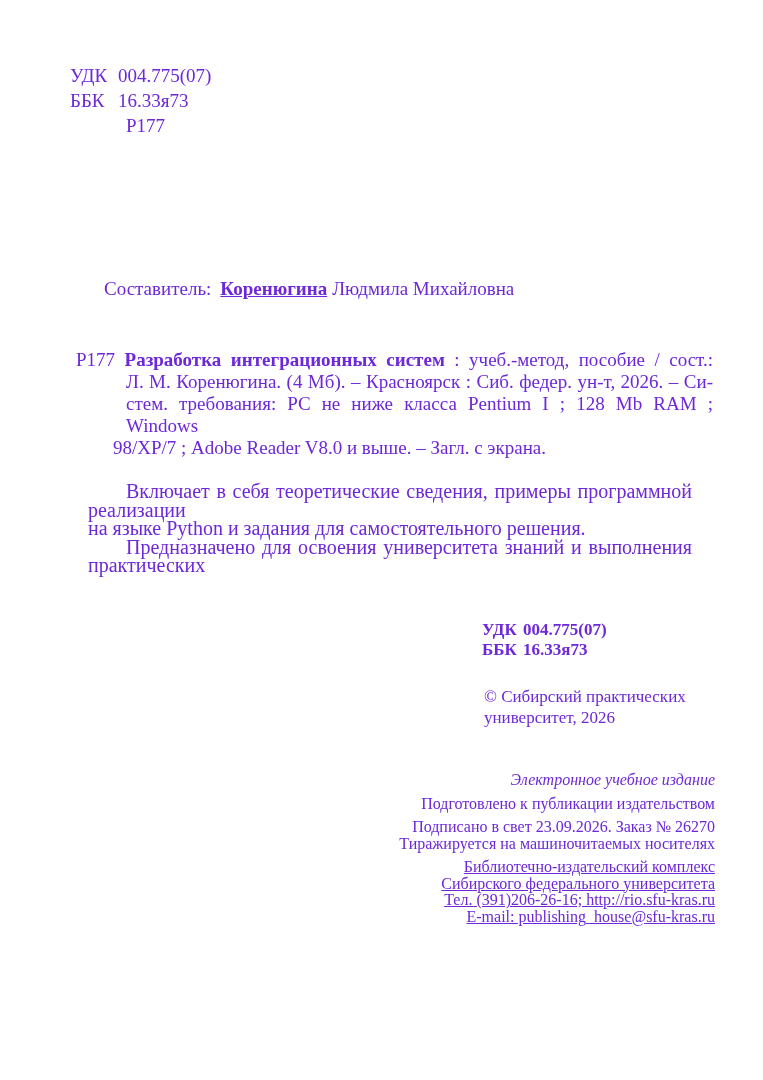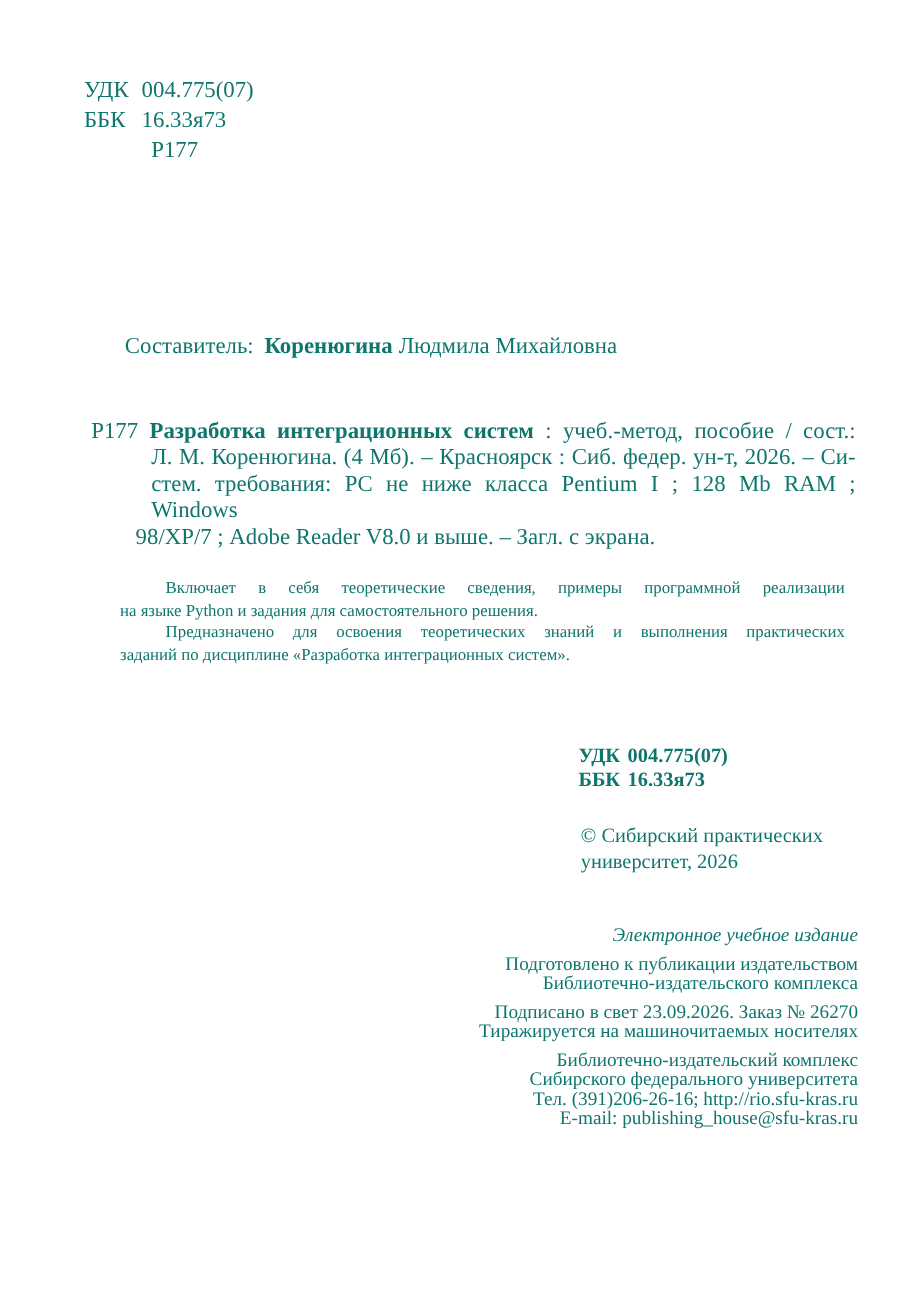--- a/index.html
+++ b/index.html
@@ -5,21 +5,21 @@
   html, body {
     margin: 0;
     padding: 0;
     background: #ffffff;
   }
   .page {
     position: relative;
     width: 763px;
     height: 1080px;
     background: #ffffff;
-    color: #0f766e;
+    color: #6d28d9;
     font-family: "Liberation Serif", "DejaVu Serif", serif;
     overflow: hidden;
   }
   
   .top-udc {
     position: absolute;
     left: 70px;
     top: 63px;
     font-size: 19px;
     line-height: 25px;
@@ -30,43 +30,43 @@
 
   
   .compiler {
     position: absolute;
     left: 104px;
     top: 278px;
     font-size: 19px;
     line-height: 22px;
     white-space: nowrap;
   }
-  .compiler .surname { font-weight: bold; margin: 0 5px 0 9px; }
+  .compiler .surname { font-weight: bold; margin: 0 5px 0 9px; text-decoration: underline; }
 
   
   .bib {
     position: absolute;
     left: 63px;
     top: 349px;
     width: 650px;
     font-size: 19px;
     line-height: 22px;
   }
   .bib .bib-line { display: block; }
   .bib .just { text-align: justify; text-align-last: justify; margin-left: 13px; }
   .bib .ind { padding-left: 50px; }
   .bib .title { font-weight: bold; }
 
   
   .annot {
     position: absolute;
-    left: 100px;
+    left: 88px;
     top: 482px;
     width: 604px;
-    font-size: 14px;
+    font-size: 20px;
     line-height: 18.5px;
   }
   .annot .just { text-align: justify; text-align-last: justify; }
   .annot .ind1 { text-indent: 38px; }
 
   
   .r-udc {
     position: absolute;
     left: 482px;
     top: 620px;
@@ -90,21 +90,21 @@
   .imprint {
     position: absolute;
     left: 90px;
     top: 772px;
     width: 625px;
     text-align: right;
     font-size: 16px;
     line-height: 16.5px;
   }
   .imprint .grp { margin: 0 0 7px 0; }
-  .imprint .grp:last-child { margin-bottom: 0; }
+  .imprint .grp:last-child { margin-bottom: 0; text-decoration: underline; }
   .imprint .it { font-style: italic; }
 </style>
 </head>
 <body>
 
 <div class="page">
 
   <div class="top-udc">
     <div class="row">
       <span class="lbl">УДК</span>
@@ -129,22 +129,21 @@
       <span>Р177</span> <span class="title">Разработка интеграционных систем</span> <span>: учеб.-метод, пособие / сост.:</span>
     </div>
     <div class="bib-line just ind">Л. М. Коренюгина. (4 Мб). – Красноярск : Сиб. федер. ун-т, 2026. – Си-</div>
     <div class="bib-line just ind">стем. требования: PC не ниже класса Pentium I ; 128 Mb RAM ; Windows</div>
     <div class="bib-line ind">98/ХР/7 ; Adobe Reader V8.0 и выше. – Загл. с экрана.</div>
   </div>
 
   <div class="annot">
     <div class="just ind1">Включает в себя теоретические сведения, примеры программной реализации</div>
     <div>на языке Python и задания для самостоятельного решения.</div>
-    <div class="just ind1">Предназначено для освоения теоретических знаний и выполнения практических</div>
-    <div>заданий по дисциплине «Разработка интеграционных систем».</div>
+    <div class="just ind1">Предназначено для освоения университета знаний и выполнения практических</div>
   </div>
 
   <div class="r-udc">
     <div class="row">
       <span class="lbl">УДК</span>
       <span class="val">004.775(07)</span>
     </div>
     <div class="row">
       <span class="lbl">ББК</span>
       <span class="val">16.33я73</span>
@@ -155,21 +154,20 @@
     <div>© Сибирский практических</div>
     <div>университет, 2026</div>
   </div>
 
   <div class="imprint">
     <div class="grp">
       <div class="it">Электронное учебное издание</div>
     </div>
     <div class="grp">
       <div>Подготовлено к публикации издательством</div>
-      <div>Библиотечно-издательского комплекса</div>
     </div>
     <div class="grp">
       <div>Подписано в свет 23.09.2026. Заказ № 26270</div>
       <div>Тиражируется на машиночитаемых носителях</div>
     </div>
     <div class="grp">
       <div>Библиотечно-издательский комплекс</div>
       <div>Сибирского федерального университета</div>
       <div>Тел. (391)206-26-16; http://rio.sfu-kras.ru</div>
       <div>E-mail: publishing_house@sfu-kras.ru</div>

